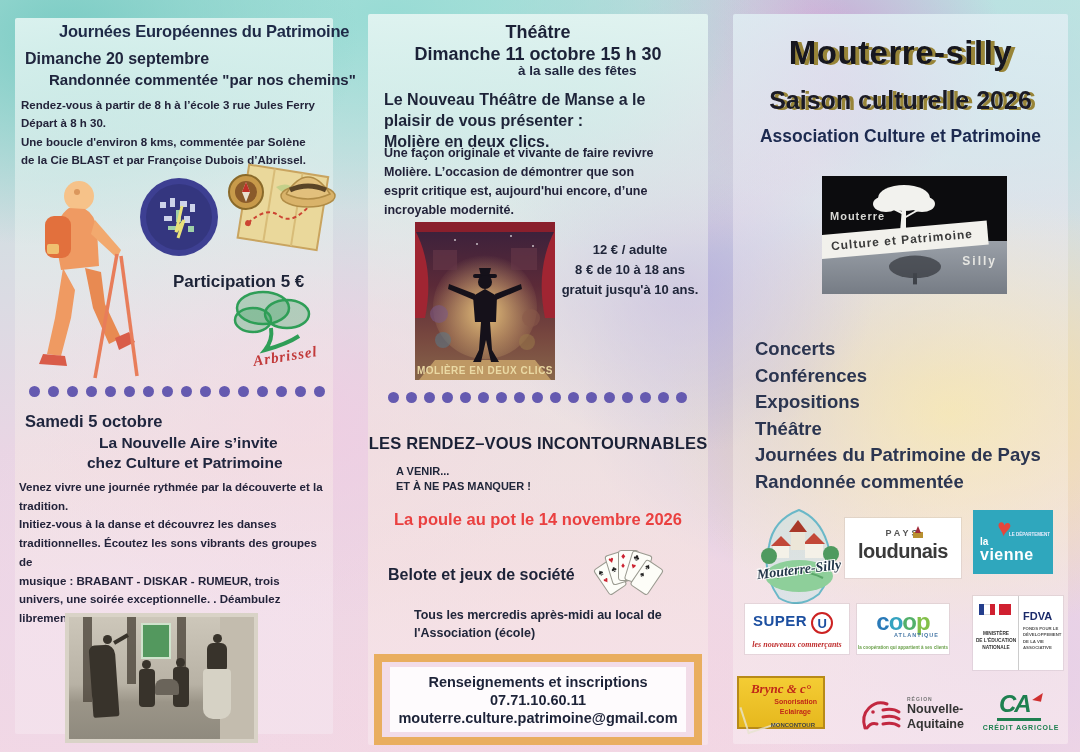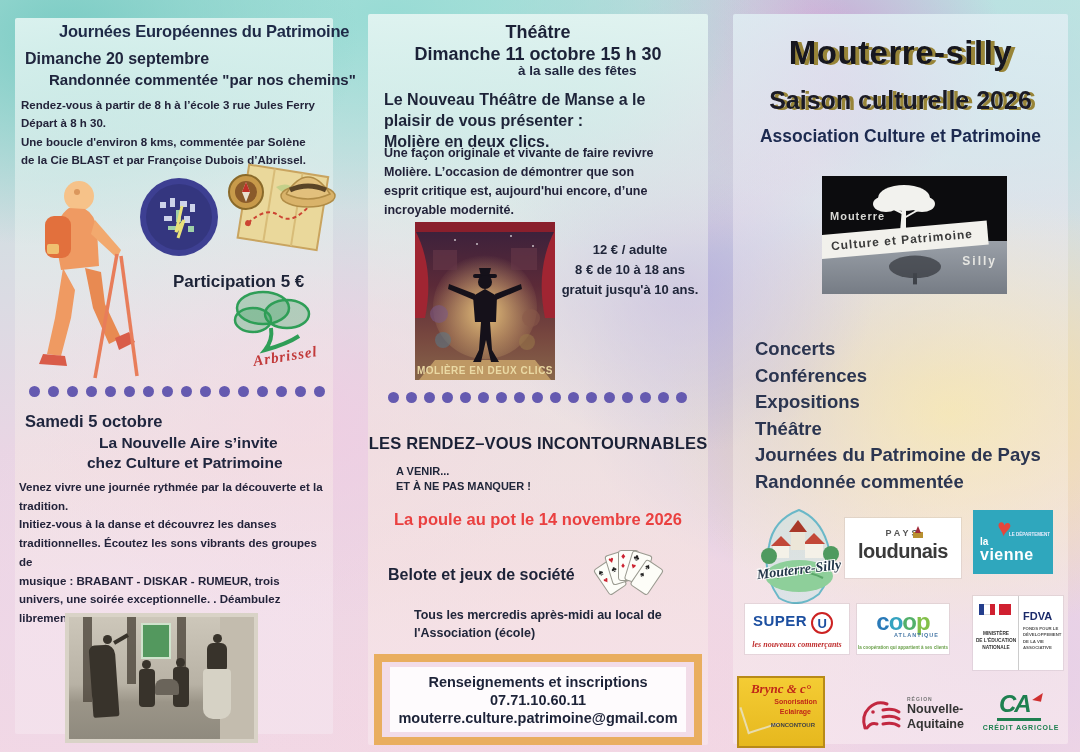--- a/index.html
+++ b/index.html
@@ -133,21 +133,21 @@
   .coop-tag{position:absolute;left:0;bottom:4px;width:100%;text-align:center;font-size:4.5px;color:#6aa04a;}
   .min-box{left:240px;top:582px;width:90px;height:74px;}
   .min-left{position:absolute;left:0;top:0;width:46px;height:100%;border-right:1px solid #ccc;box-sizing:border-box;}
   .flags{position:absolute;left:6px;top:8px;display:flex;gap:4px;}
   .flag-fr{width:16px;height:11px;display:flex;}
   .flag-fr b{flex:1;} .flag-fr b:nth-child(1){background:#243e8c;} .flag-fr b:nth-child(2){background:#fff;border-top:1px solid #ddd;border-bottom:1px solid #ddd;} .flag-fr b:nth-child(3){background:#d02030;}
   .flag-red{width:12px;height:11px;background:#d02030;}
   .min-txt{position:absolute;left:2px;top:34px;width:42px;text-align:center;font-size:4.8px;line-height:1.5;color:#333;}
   .fdva{position:absolute;left:50px;top:14px;font-size:11px;color:#1a2a6a;}
   .fdva-sub{position:absolute;left:50px;top:30px;width:38px;font-size:4.3px;line-height:1.5;color:#555;}
-  .brync-box{left:4px;top:662px;width:88px;height:72px;background:linear-gradient(180deg,#f4cc34,#e6b81e);
+  .brync-box{left:4px;top:662px;width:88px;height:53px;background:linear-gradient(180deg,#f4cc34,#e6b81e);
     border:2px solid #b88a18;box-sizing:border-box;box-shadow:none;padding-left:40px;}
   .brync-name{position:absolute;left:0;top:3px;width:100%;text-align:center;font-family:"Liberation Serif",serif;
     font-style:italic;font-size:13px;color:#c02818;}
   .brync-l1{position:absolute;right:6px;top:20px;font-size:7px;color:#c02818;}
   .brync-l2{position:absolute;right:12px;top:30px;font-size:7px;color:#c02818;}
   .brync-l3{position:absolute;right:8px;top:44px;font-size:6px;color:#444;}
   .brync-scribble{position:absolute;left:4px;top:24px;width:30px;height:26px;border-left:2px solid #e8e4d0;
     border-bottom:2px solid #e8e4d0;transform:rotate(-18deg);opacity:0.8;}
   .region-box{left:116px;top:676px;width:120px;height:52px;}
   .region-label{position:absolute;left:58px;top:6px;font-size:5px;letter-spacing:1px;color:#777;}

